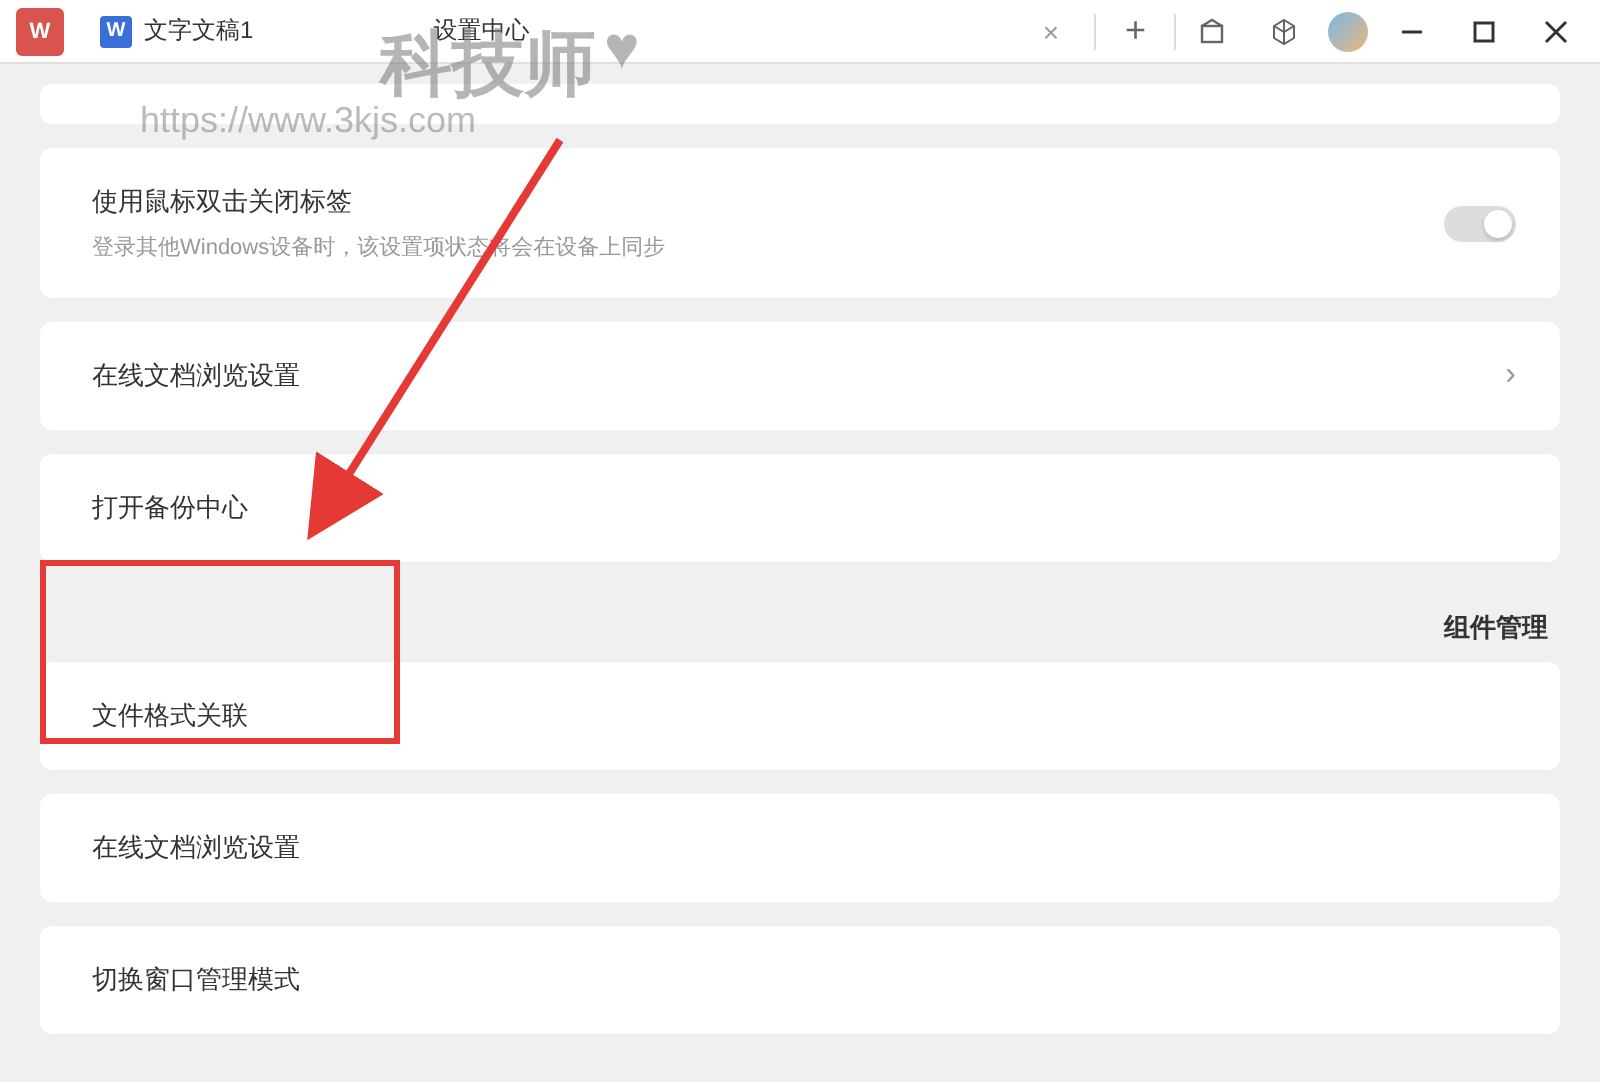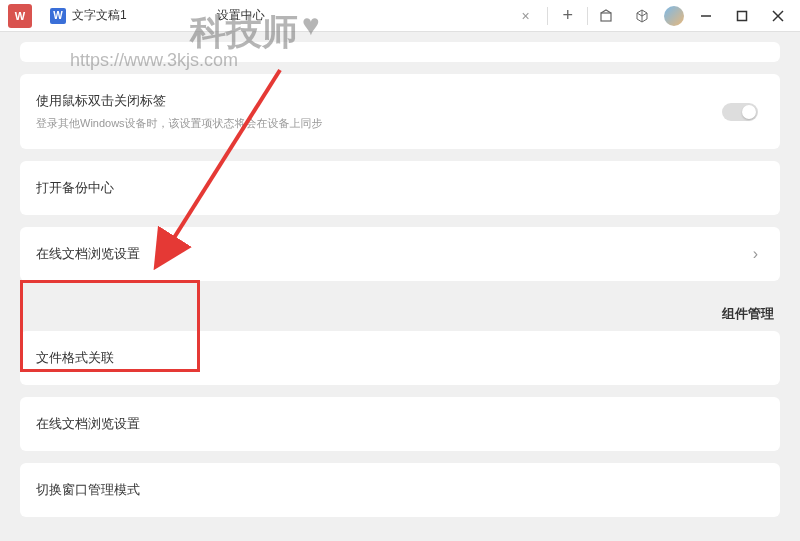--- a/index.html
+++ b/index.html
@@ -112,21 +112,21 @@
     
     .content {
       padding: 10px 20px;
       background: #f0f0f0;
     }
     
     .card {
       background: #fff;
       border-radius: 6px;
       margin-bottom: 12px;
-      padding: 18px 16px;
+      padding: 18px 26px;
       position: relative;
     }
     .card-slim {
       min-height: 20px;
       padding: 8px 22px;
     }
     .card-title {
       font-size: 13px;
       color: #333;
     }
@@ -270,26 +270,26 @@
 
   <div class="card card-slim"></div>
 
   <div class="card">
     <div class="card-title">使用鼠标双击关闭标签</div>
     <div class="card-subtitle">登录其他Windows设备时，该设置项状态将会在设备上同步</div>
     <div class="toggle"></div>
   </div>
 
   <div class="card">
-    <div class="card-title">打开备份中心</div>
-  </div>
-
-  <div class="card">
     <div class="card-title">在线文档浏览设置</div>
     <div class="chevron">›</div>
+  </div>
+
+  <div class="card">
+    <div class="card-title">打开备份中心</div>
   </div>
 
   <div class="section-header">组件管理</div>
   <div class="card">
     <div class="card-title">文件格式关联</div>
   </div>
 
   <div class="card">
     <div class="card-title">在线文档浏览设置</div>
   </div>

